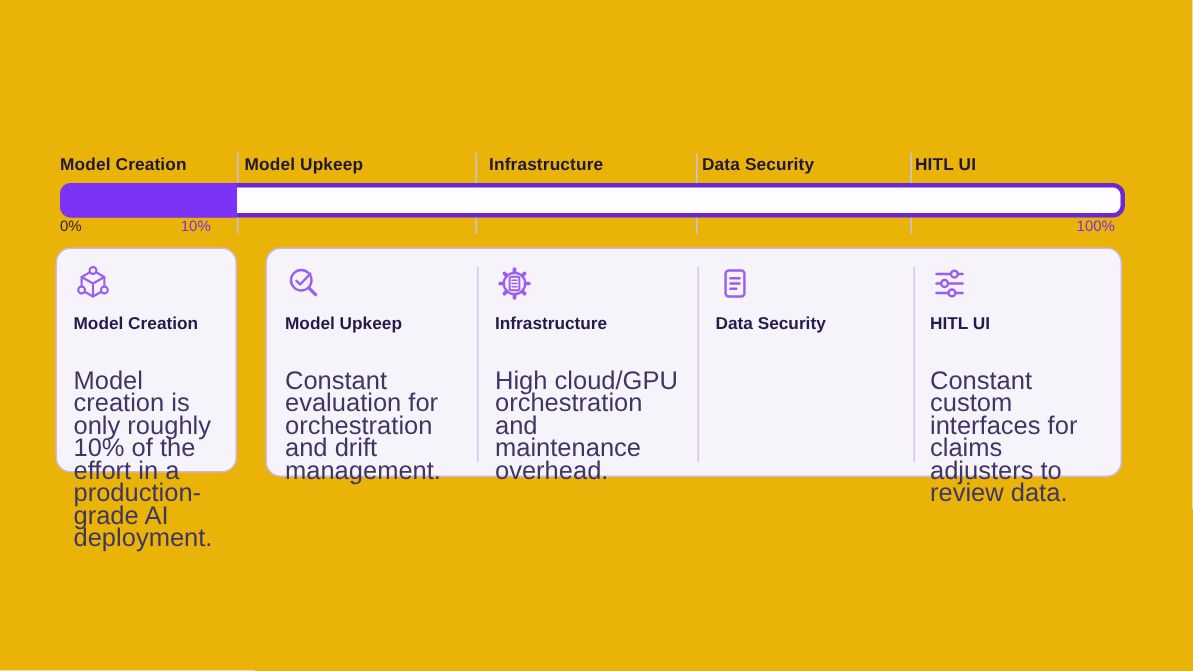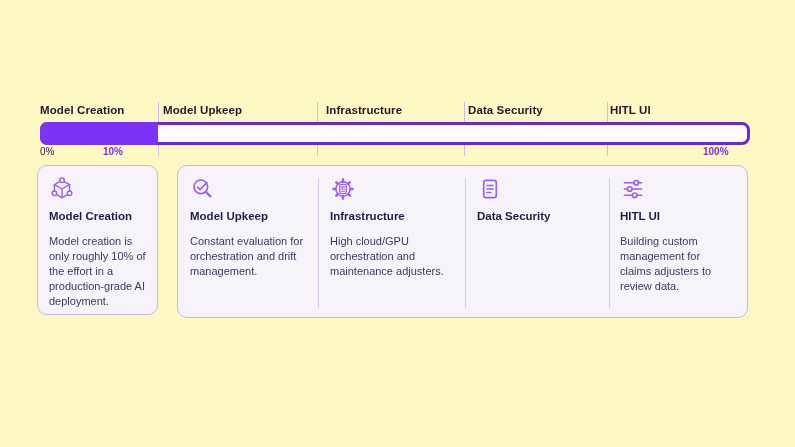--- a/index.html
+++ b/index.html
@@ -1,53 +1,53 @@
 <!DOCTYPE html>
 <html><head>
 <meta charset="utf-8">
 <style>
   html,body{margin:0;padding:0;background:#ffffff;}
   .canvas{
-    position:relative;width:795px;height:447px;background:#fef9c3;overflow:hidden;
+    position:relative;width:795px;height:447px;background:#eab308;overflow:hidden;
     font-family:"Liberation Sans","DejaVu Sans",sans-serif;
   }
   
   .stage-label{
     position:absolute;top:104px;font-size:11.5px;font-weight:bold;color:#1e1737;
     letter-spacing:.1px;white-space:nowrap;
   }
   .tick{position:absolute;top:102px;height:54px;width:1px;background:#cdbcf2;z-index:0;}
   .bar-track{
     position:absolute;left:40px;top:122px;width:710px;height:23px;box-sizing:border-box;
     border:3px solid #6a29d4;border-radius:8px;background:#fffdff;z-index:1;
   }
   .bar-fill{
     position:absolute;left:40px;top:122px;width:118px;height:23px;
     background:#7d33f5;border-radius:7px 2px 2px 7px;z-index:2;
   }
   .pct{position:absolute;top:146px;font-size:10px;color:#2a2146;white-space:nowrap;}
-  .pct.accent{color:#7c2fe3;font-weight:bold;text-align:left;}
+  .pct.accent{color:#7c2fe3;font-weight:normal;text-align:center;}
   
   .card{
     position:absolute;top:165px;box-sizing:border-box;background:#f6f3fb;
     border:1px solid #cab7ec;border-radius:10px;
   }
   .card-single{left:37px;width:121px;height:150px;padding:10px 11px;}
   .card-group{left:177px;width:571px;height:153px;display:flex;}
   .section{box-sizing:border-box;padding:10px 12px;}
   .sec-1{width:140px;} .sec-2{width:147px;} .sec-3{width:144px;} .sec-4{width:140px;}
   .vdivider{position:absolute;top:12px;bottom:9px;width:1px;background:#d5c5f1;}
   .vd-1{left:140px;} .vd-2{left:287px;} .vd-3{left:431px;}
   .card-icon{width:26px;height:26px;display:block;}
   .card-title{
     display:block;margin-top:8px;font-size:11.5px;font-weight:bold;color:#241b49;
     white-space:nowrap;
   }
   .card-body{
-    margin-top:12px;font-size:11px;line-height:15px;color:#3f3763;
+    margin-top:24px;font-size:17px;line-height:15px;color:#3f3763;
   }
   .card-single .card-body{width:99px;}
 </style>
 </head>
 <body>
 
 <div class="canvas">
 
   <span class="stage-label" style="left:40px">Model Creation</span>
   <span class="stage-label" style="left:163px">Model Upkeep</span>
@@ -110,21 +110,21 @@
               <path d="M16.8 16.8 L18.2 18.2"></path>
             <path d="M18.2 5.8 L16.8 7.2"></path>
               <path d="M7.2 16.8 L5.8 18.2"></path>
           </g>
           <circle cx="12" cy="12" r="6.6" stroke-width="1.4"></circle>
           <rect x="9" y="7.8" width="6" height="8.4" rx="1.2" stroke-width="1.2"></rect>
           <path d="M10.5 10 h3 M10.5 12 h3 M10.5 14 h3" stroke-width="1"></path>
         </g>
       </svg>
       <span class="card-title">Infrastructure</span>
-      <div class="card-body" style="width:123px">High cloud/GPU orchestration and maintenance adjusters.</div>
+      <div class="card-body" style="width:123px">High cloud/GPU orchestration and maintenance overhead.</div>
     </div>
 
     <div class="section sec-3">
       <svg class="card-icon" viewBox="0 0 24 24">
         <g fill="none" stroke="#9a5ef0" stroke-width="1.5" stroke-linecap="round" stroke-linejoin="round">
           <rect x="6.2" y="4" width="11.6" height="16" rx="2"></rect>
           <path d="M9.2 8.8 h5.6 M9.2 12 h5.6 M9.2 15.2 h3.6"></path>
         </g>
       </svg>
       <span class="card-title">Data Security</span>
@@ -135,17 +135,17 @@
         <g fill="none" stroke="#9a5ef0" stroke-width="1.5" stroke-linecap="round">
           <path d="M4 6.2 H20"></path>
             <path d="M4 12 H20"></path>
             <path d="M4 17.8 H20"></path>
           <circle cx="15" cy="6.2" r="2.1" fill="#f6f3fb"></circle>
           <circle cx="9" cy="12" r="2.1" fill="#f6f3fb"></circle>
           <circle cx="13.5" cy="17.8" r="2.1" fill="#f6f3fb"></circle>
         </g>
       </svg>
       <span class="card-title">HITL UI</span>
-      <div class="card-body" style="width:112px">Building custom management for claims adjusters to review data.</div>
+      <div class="card-body" style="width:112px">Constant custom interfaces for claims adjusters to review data.</div>
     </div>
   </div>
 
 </div>
 
 </body></html>

